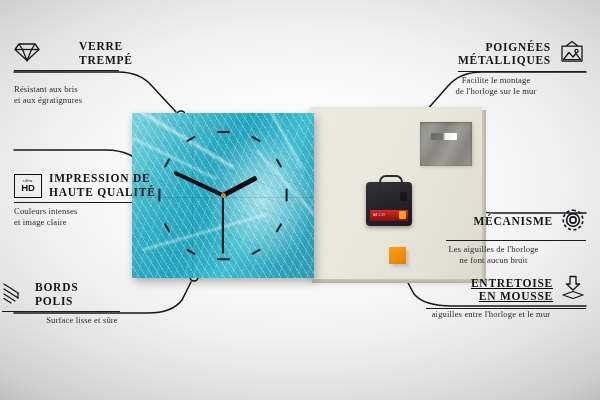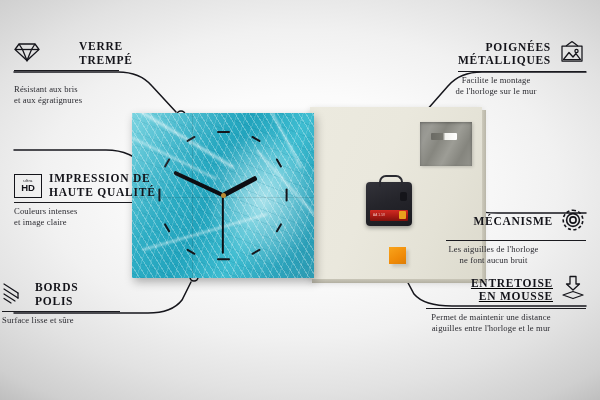--- a/index.html
+++ b/index.html
@@ -269,21 +269,21 @@
             <path d="M2 16.5 L9 21"></path>
           <path d="M16 11 L16 16"></path>
         </svg>
       </span>
       <span style="display:inline-block;">
         <div class="co-title">BORDS</div>
         <div class="co-title">POLIS</div>
       </span>
     </div>
     <div class="co-rule" style="width:118px;margin-top:3px;"></div>
-    <div class="co-sub" style="margin-top:3px;">Surface lisse et sûre</div>
+    <div class="co-sub" style="margin-top:3px;text-align:center;">Surface lisse et sûre</div>
   </div>
 
   <div class="callout right" style="right:14px;top:40px;width:180px;text-align:right;">
     <div class="head">
       <span style="display:inline-block;text-align:right;">
         <div class="co-title">POIGNÉES</div>
         <div class="co-title">MÉTALLIQUES</div>
       </span>
       <span class="icon">
         <svg width="28" height="24" viewBox="0 0 28 24" fill="none" stroke="#14141a" stroke-width="1.25" stroke-linejoin="round">
@@ -325,17 +325,16 @@
         <div class="co-title">EN MOUSSE</div>
       </span>
       <span class="icon">
         <svg width="26" height="26" viewBox="0 0 26 26" fill="none" stroke="#14141a" stroke-width="1.3" stroke-linejoin="round">
           <path d="M10 1.5 L16 1.5 L16 9 L19.5 9 L13 15 L6.5 9 L10 9 Z"></path>
           <path d="M13 16.5 L23 20 L13 23.5 L3 20 Z"></path>
         </svg>
       </span>
     </div>
     <div class="co-rule" style="width:160px;margin-top:3px;margin-left:auto;"></div>
-    <div class="co-sub" style="margin-top:3px;">Permet de maintenir une distance</div>
     <div class="co-sub">aiguilles entre l'horloge et le mur</div>
   </div>
 
 </div>
 
 </body></html>

